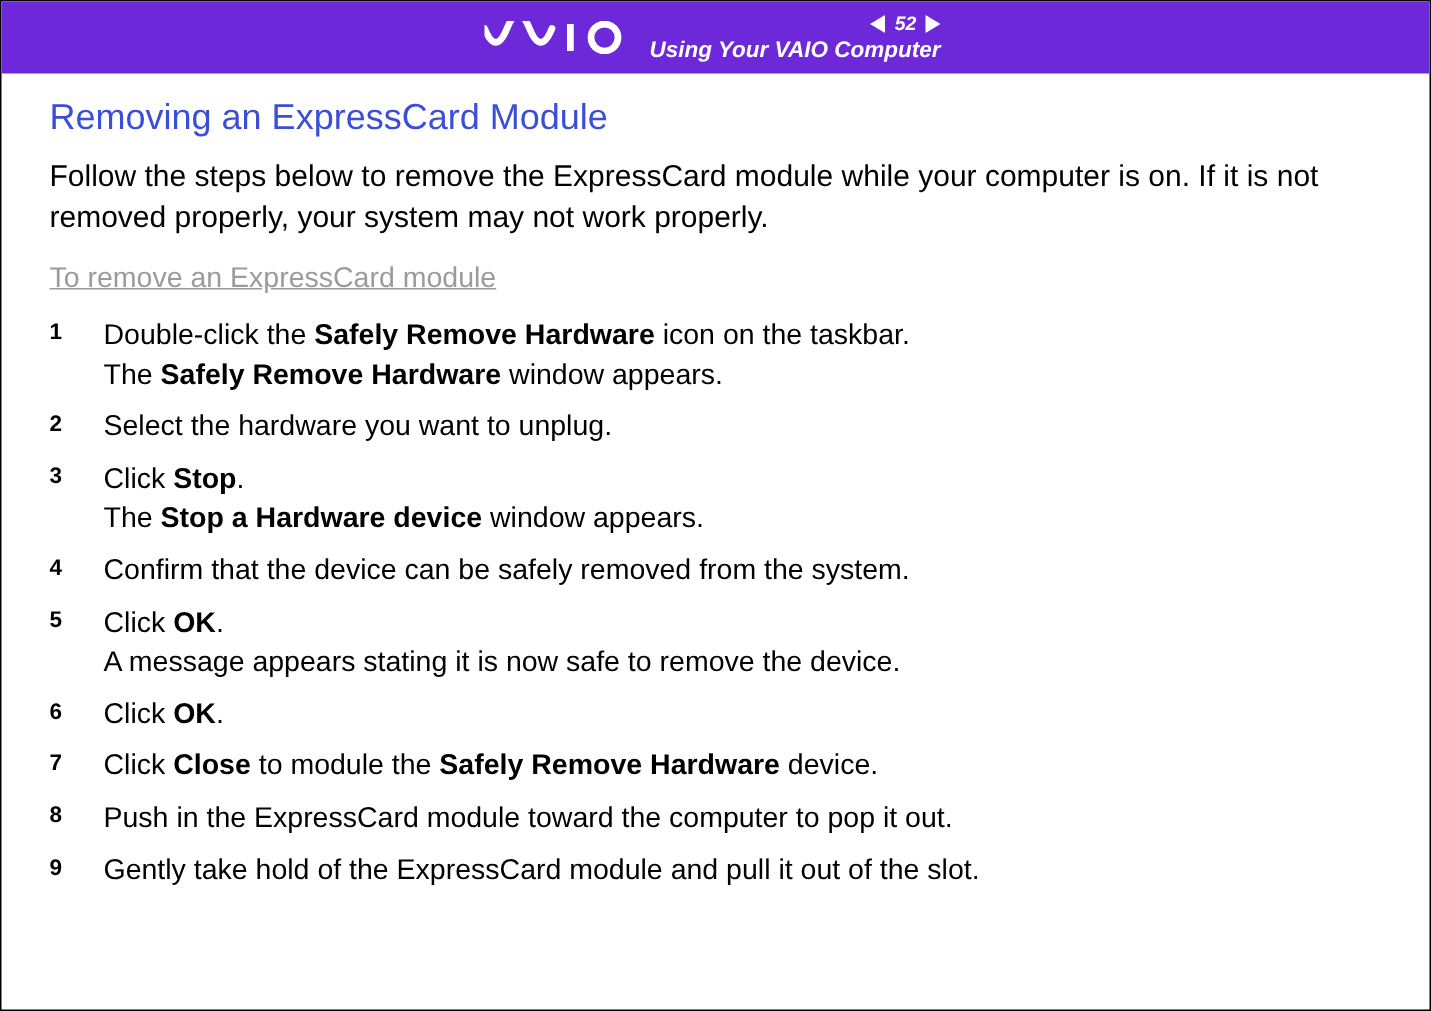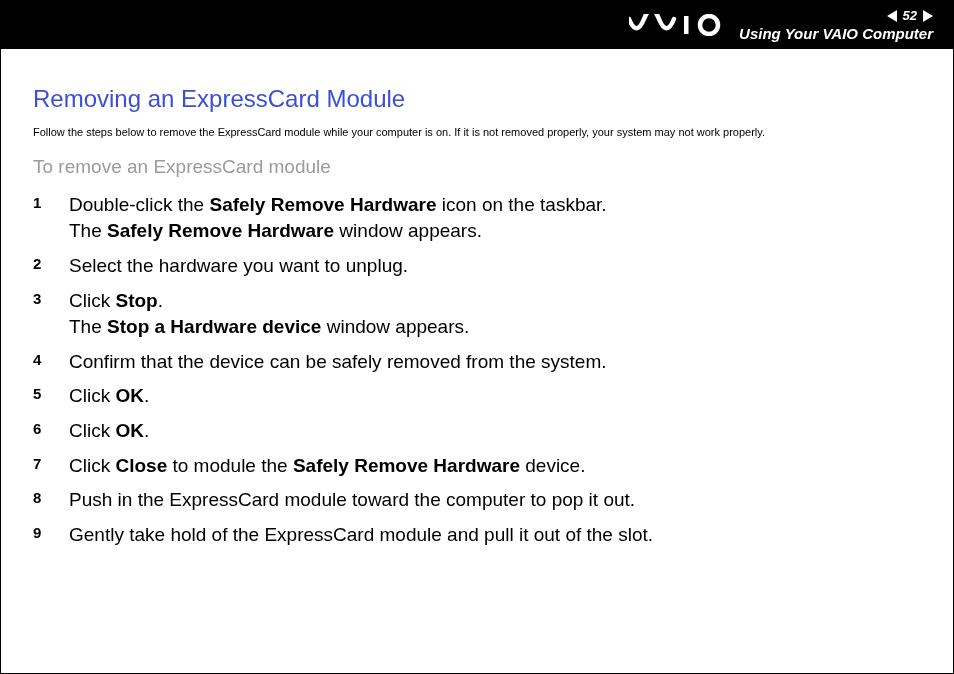--- a/index.html
+++ b/index.html
@@ -11,26 +11,26 @@
     color: #000;
     font-size: 15px;
   }
   .page {
     width: 954px; height: 674px;
     border: 1px solid #000;
     position: relative;
     overflow: hidden;
   }
   .header {
-    background: #000000;
+    background: #6d28d9;
     color: #fff;
     height: 48px;
     display: flex;
     align-items: center;
-    justify-content: flex-end;
+    justify-content: center;
     padding: 0 20px 0 16px;
   }
   .logo {
     display: flex;
     align-items: center;
     height: 48px;
   }
   .logo svg { height: 22px; }
   .header-right {
     display: flex;
@@ -64,38 +64,39 @@
     font-weight: bold;
     font-size: 13px;
     padding: 0 4px;
   }
   .header-right .section {
     font-style: italic;
     font-weight: bold;
     font-size: 15px;
   }
   .content {
-    padding: 36px 32px 0 32px;
+    padding: 16px 32px 0 32px;
   }
   h1.title {
     color: #3b4fd6;
     font-weight: 400;
     font-size: 24px;
     margin: 0 0 12px 0;
   }
   p.intro {
     margin: 0 0 16px 0;
     line-height: 1.35;
-    font-size: 11px;
+    font-size: 20px;
   }
   h2.sub {
     color: #9b9b9b;
     font-weight: 400;
     font-size: 19px;
     margin: 0 0 14px 0;
+    text-decoration: underline;
   }
   .note-block {
     margin-left: 36px;
     margin-bottom: 10px;
   }
   .note-icon {
     display: block;
     margin-bottom: 2px;
     height: 14px;
   }
@@ -176,20 +177,21 @@
         </span>
       </li>
       <li>
         <span class="num">4</span>
         <span class="body">Confirm that the device can be safely removed from the system.</span>
       </li>
       <li>
         <span class="num">5</span>
         <span class="body">
           <span>Click </span><span class="b">OK</span><span>.</span><br>
+          <span>A message appears stating it is now safe to remove the device.</span>
         </span>
       </li>
       <li>
         <span class="num">6</span>
         <span class="body">
           <span>Click </span><span class="b">OK</span><span>.</span>
         </span>
       </li>
       <li>
         <span class="num">7</span>

